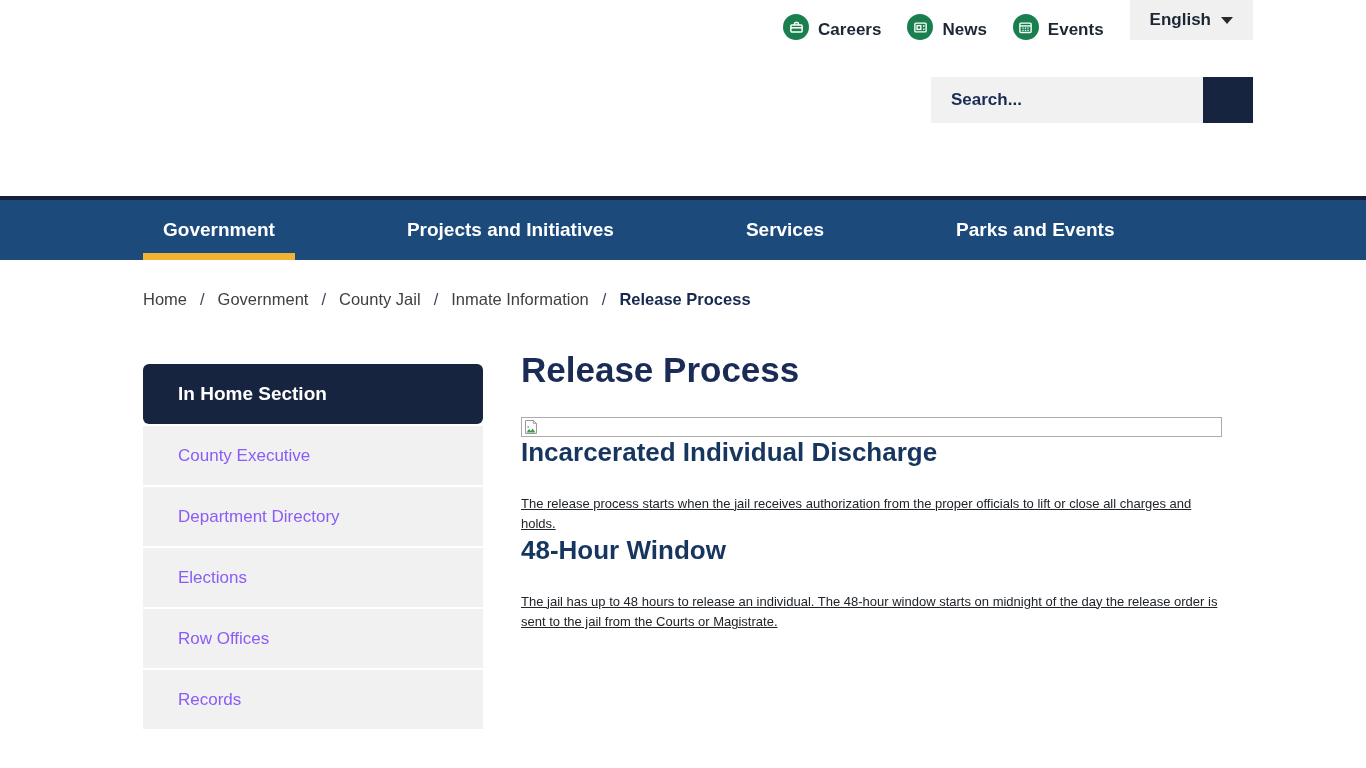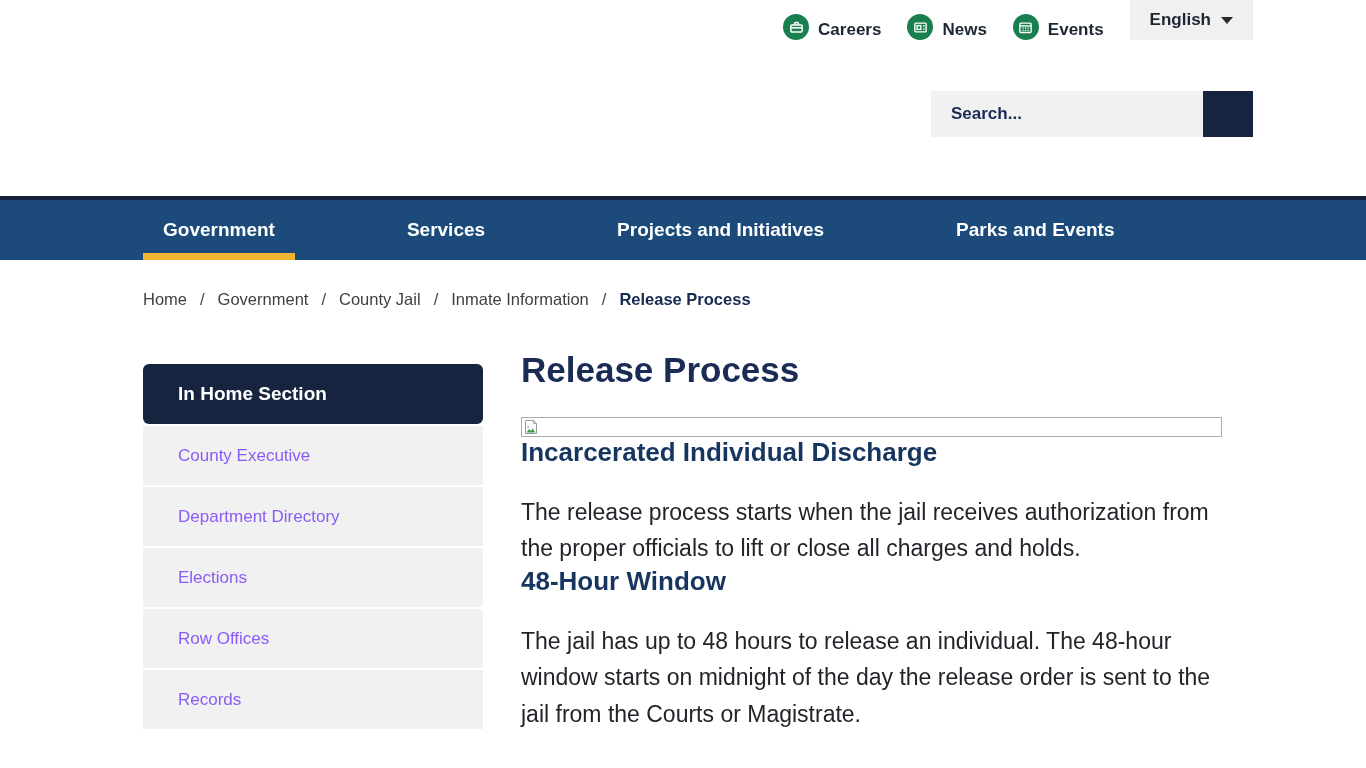--- a/index.html
+++ b/index.html
@@ -37,21 +37,21 @@
     height: 40px;
   }
   .caret-down {
     width: 0; height: 0;
     border-left: 6px solid transparent; border-right: 6px solid transparent;
     border-top: 7px solid #2a2a2a;
   }
 
   
   .search-wrap {
-    position: absolute; top: 91px; right: 113px;
+    position: absolute; top: 77px; right: 113px;
     display: flex; height: 46px;
   }
   .search-input {
     width: 272px; height: 46px; border: none; outline: none;
     background: #f1f1f2; padding: 0 20px;
     font-family: "Liberation Sans", sans-serif;
     font-size: 17px; font-weight: 700; color: #1a2b55;
   }
   .search-input::placeholder { color: #1a2b55; font-weight: 700; opacity: 1; }
   .search-btn {
@@ -114,22 +114,23 @@
   .broken-img-bar {
     margin-top: 27px; height: 20px;
     border: 1px solid #ababab;
     display: flex; align-items: center; padding-left: 1px;
     background: #ffffff;
   }
   .section-heading {
     font-size: 26px; font-weight: 700; color: #17365f;
   }
   .section-body {
-    margin-top: 26px; font-size: 23px; line-height: 1.58; color: #212529;
+    margin-top: 26px; font-size: 13px; line-height: 1.58; color: #212529;
     max-width: 698px;
+    text-decoration: underline;
   }
 </style>
 </head>
 <body>
 
 <div class="header">
 
   <div class="utility-bar">
     <a class="util-link">
       <span class="icon-circle">
@@ -172,24 +173,24 @@
     <button class="search-btn"></button>
   </div>
 </div>
 
 <nav class="main-nav">
   <a class="nav-item">
     <span>Government</span>
     <span class="active-bar"></span>
   </a>
   <a class="nav-item">
+    <span>Projects and Initiatives</span>
+  </a>
+  <a class="nav-item">
     <span>Services</span>
-  </a>
-  <a class="nav-item">
-    <span>Projects and Initiatives</span>
   </a>
   <a class="nav-item">
     <span>Parks and Events</span>
   </a>
 </nav>
 
 <div class="breadcrumb">
   <a class="crumb-link">Home</a>
   <span class="crumb-sep">/</span>
   <a class="crumb-link">Government</a>

